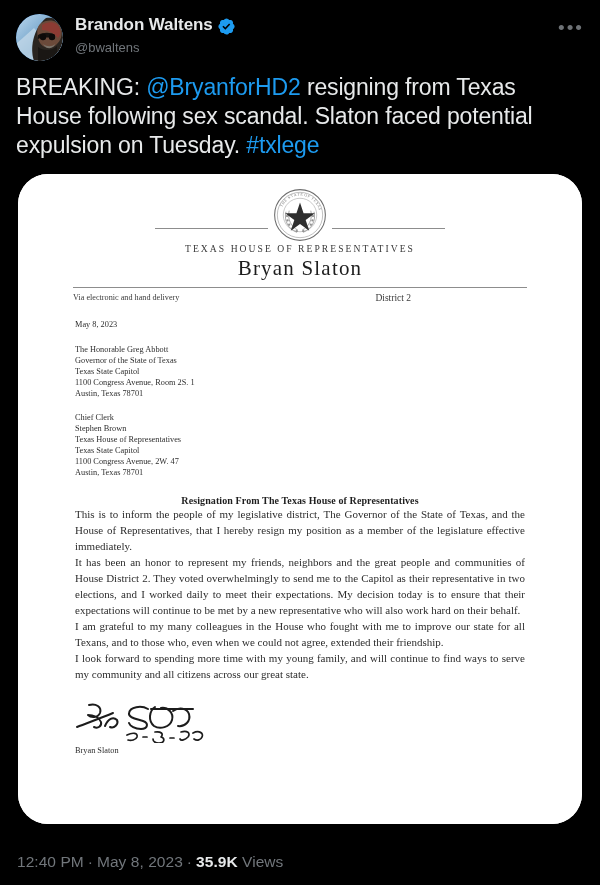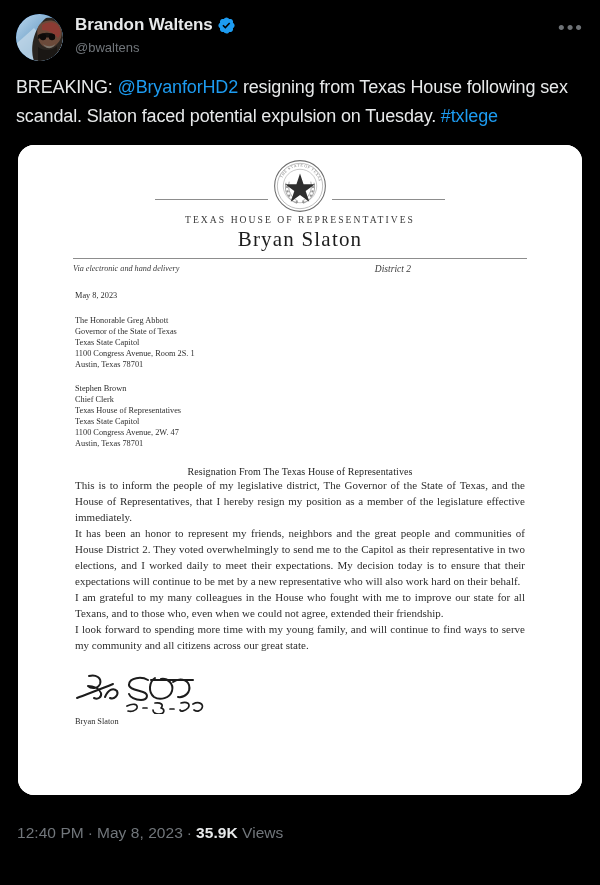--- a/index.html
+++ b/index.html
@@ -44,20 +44,21 @@
 
   .user-block {
     margin-left: 12px;
     display: flex;
     flex-direction: column;
     justify-content: center;
     padding-top: 1px;
   }
   .name-row {
     display: flex;
+    align-items: center;
     line-height: 1;
   }
   .display-name {
     color: #e7e9ea;
     font-size: 17px;
     font-weight: bold;
     letter-spacing: -0.1px;
     line-height: 20px;
   }
   .verified {
@@ -91,35 +92,35 @@
     font-size: 19px;
     letter-spacing: 2px;
     line-height: 10px;
     color: #6e7276;
   }
 
   
   .tweet-text {
     padding: 12px 16px 0 16px;
     color: #e7e9ea;
-    font-size: 18px;
+    font-size: 23px;
     line-height: 29px;
     letter-spacing: -0.15px;
     word-wrap: break-word;
   }
   .tweet-text a,
   .tweet-text .link {
     color: #1d9bf0;
     text-decoration: none;
   }
 
   
   .media-wrap {
     margin: 14px 18px 0 18px;
-    border-radius: 16px;
+    border-radius: 30px;
     overflow: hidden;
     background: #ffffff;
     height: 650px;
     position: relative;
     box-sizing: border-box;
   }
   .letter {
     position: absolute;
     inset: 0;
     background: #ffffff;
@@ -175,21 +176,20 @@
     margin: 7px 55px 0 55px;
     height: 1px;
     background: #8d8d8d;
   }
 
   .meta-row {
     display: flex;
     justify-content: space-between;
     padding: 5px 55px 0 55px;
     font-family: "Liberation Serif", serif;
-    font-style: italic;
     font-size: 8.2px;
     color: #3b3b3b;
   }
   .meta-row .district {
     font-size: 9.5px;
     margin-right: 116px;
   }
 
   .body-block {
     padding: 0 57px 0 57px;
@@ -199,21 +199,21 @@
     color: #2e2e2e;
   }
   .date-line { margin-top: 16px; }
   .addr { margin-top: 14px; }
   .addr div { white-space: nowrap; }
   .cc { margin-top: 12px; }
   .cc div { white-space: nowrap; }
 
   .doc-title {
     text-align: center;
-    font-weight: normal;
+    font-weight: bold;
     font-size: 10px;
     margin-top: 17px;
     color: #1e1e1e;
     letter-spacing: 0.1px;
   }
 
   .para {
     text-align: justify;
     font-size: 11px;
     line-height: 16px;
@@ -365,22 +365,22 @@
 
         <div class="addr">
           <div>The Honorable Greg Abbott</div>
           <div>Governor of the State of Texas</div>
           <div>Texas State Capitol</div>
           <div>1100 Congress Avenue, Room 2S. 1</div>
           <div>Austin, Texas 78701</div>
         </div>
 
         <div class="cc">
+          <div>Chief Clerk</div>
           <div>Stephen Brown</div>
-          <div>Chief Clerk</div>
           <div>Texas House of Representatives</div>
           <div>Texas State Capitol</div>
           <div>1100 Congress Avenue, 2W. 47</div>
           <div>Austin, Texas 78701</div>
         </div>
 
         <div class="doc-title">Resignation From The Texas House of Representatives</div>
 
         <div class="para">This is to inform the people of my legislative district, The Governor of the State of Texas, and the House of Representatives, that I hereby resign my position as a member of the legislature effective immediately.</div>
         <div class="para">It has been an honor to represent my friends, neighbors and the great people and communities of House District 2. They voted overwhelmingly to send me to the Capitol as their representative in two elections, and I worked daily to meet their expectations. My decision today is to ensure that their expectations will continue to be met by a new representative who will also work hard on their behalf.</div>

